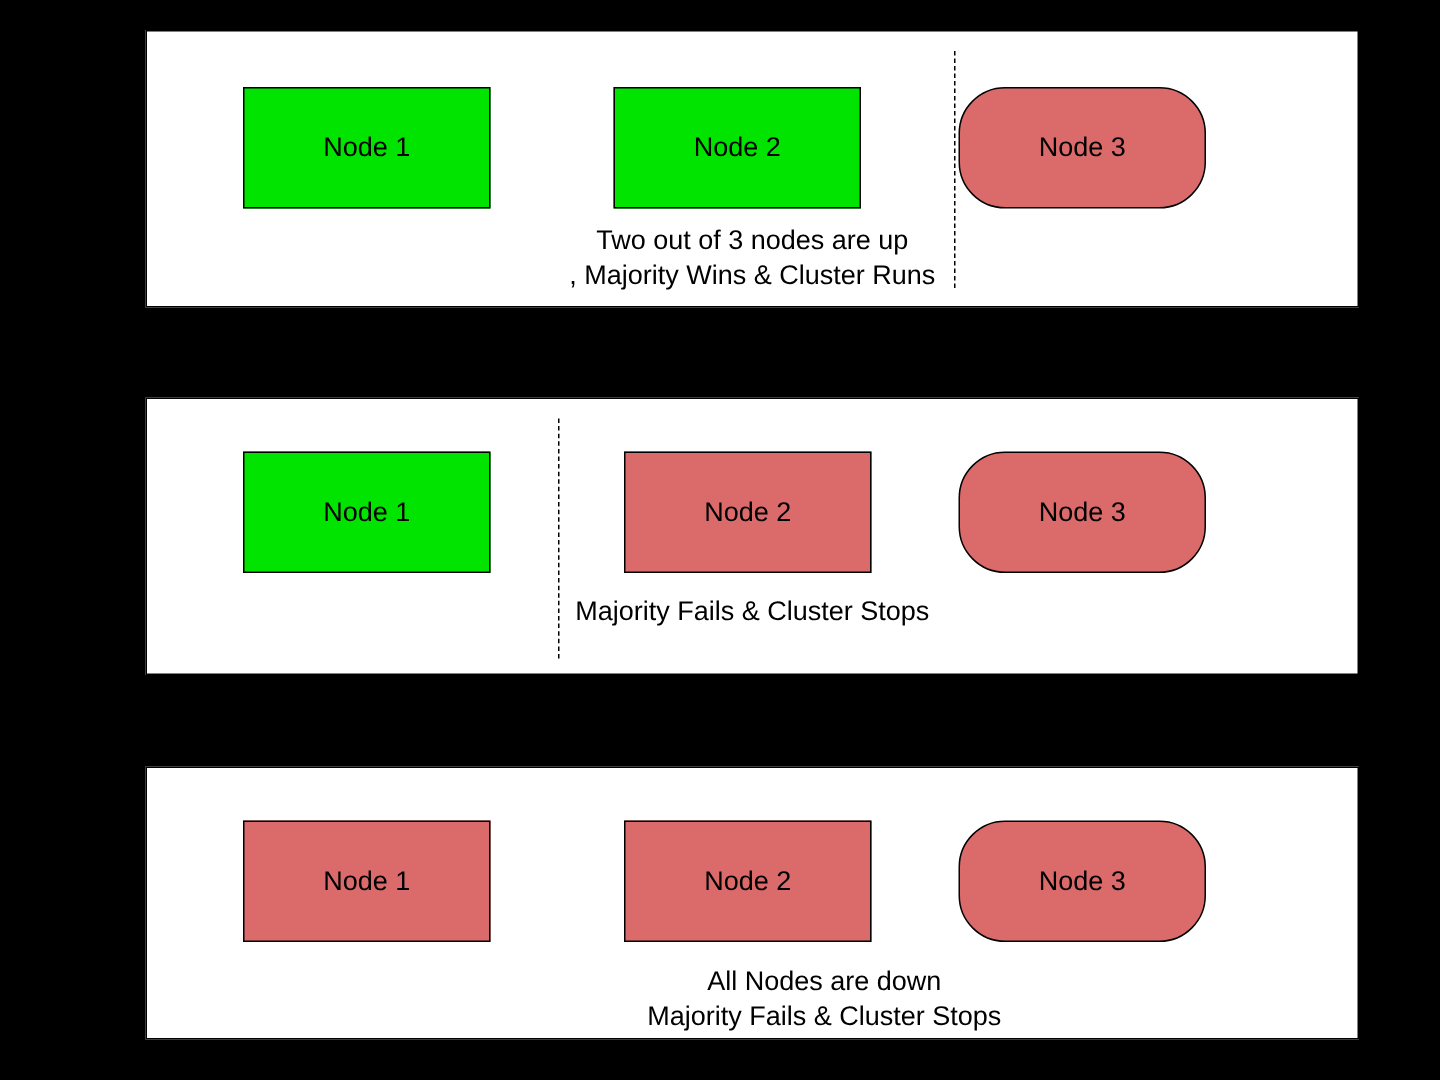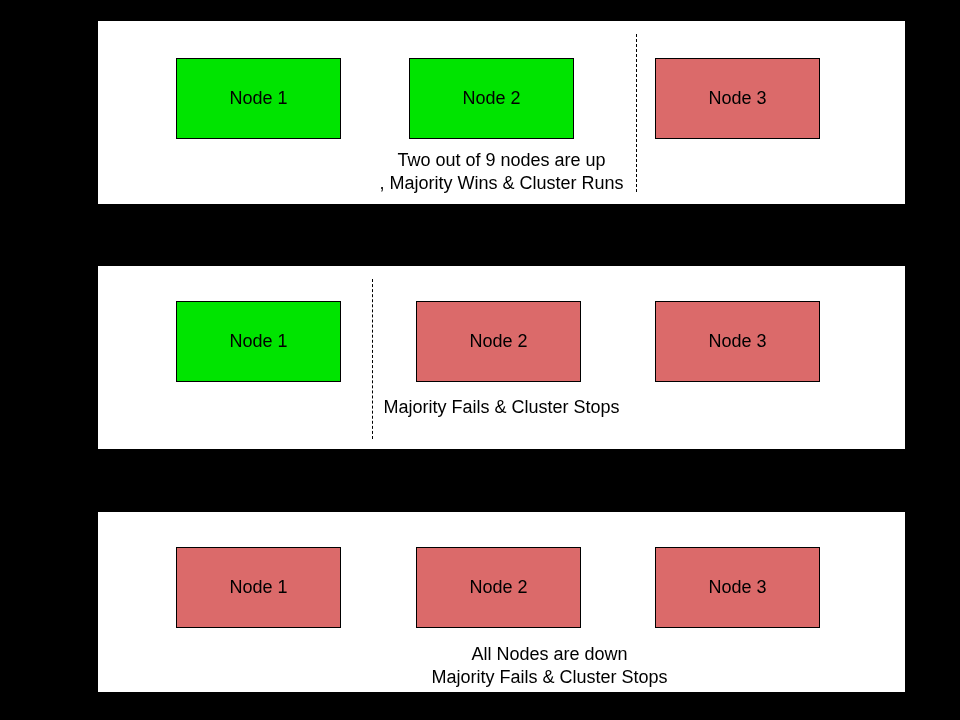--- a/index.html
+++ b/index.html
@@ -20,23 +20,23 @@
   .node-box{
     position:absolute;width:165px;height:81px;
     border:1px solid #000000;box-sizing:border-box;
     display:flex;align-items:center;justify-content:center;
   }
   .node-box[data-status="up"]{background:#00E400;}
   .node-box[data-status="down"]{background:#DB6A6A;}
   .node-label{font-size:18px;color:#000000;}
   .panel-1 .node-box{top:37px;}
   .panel-2 .node-box,.panel-3 .node-box{top:35px;}
-  .n1{left:78px;}
+  .n1{left:64px;}
   .n2{left:311px;}
-  .n3{left:557px;}
+  .n3{left:541px;border-radius:31px;}
   .panel-2 .n2,.panel-3 .n2{left:318px;}
   .divider{
     position:absolute;width:0;
     border-left:1px dashed #000000;
   }
   .divider-1{left:538px;top:13px;height:158px;}
   .divider-2{left:274px;top:13px;height:160px;}
   .caption{
     position:absolute;left:0;width:100%;
     text-align:center;font-size:18px;line-height:23px;color:#000000;
@@ -55,21 +55,21 @@
       <span class="node-label">Node 1</span>
     </div>
     <div class="node-box n2" data-status="up">
       <span class="node-label">Node 2</span>
     </div>
     <div class="divider divider-1"></div>
     <div class="node-box n3" data-status="down">
       <span class="node-label">Node 3</span>
     </div>
     <div class="caption">
-      <div>Two out of 9 nodes are up</div>
+      <div>Two out of 3 nodes are up</div>
       <div>, Majority Wins &amp; Cluster Runs</div>
     </div>
   </div>
 
   <div class="panel panel-2">
     <div class="node-box n1" data-status="up">
       <span class="node-label">Node 1</span>
     </div>
     <div class="divider divider-2"></div>
     <div class="node-box n2" data-status="down">

